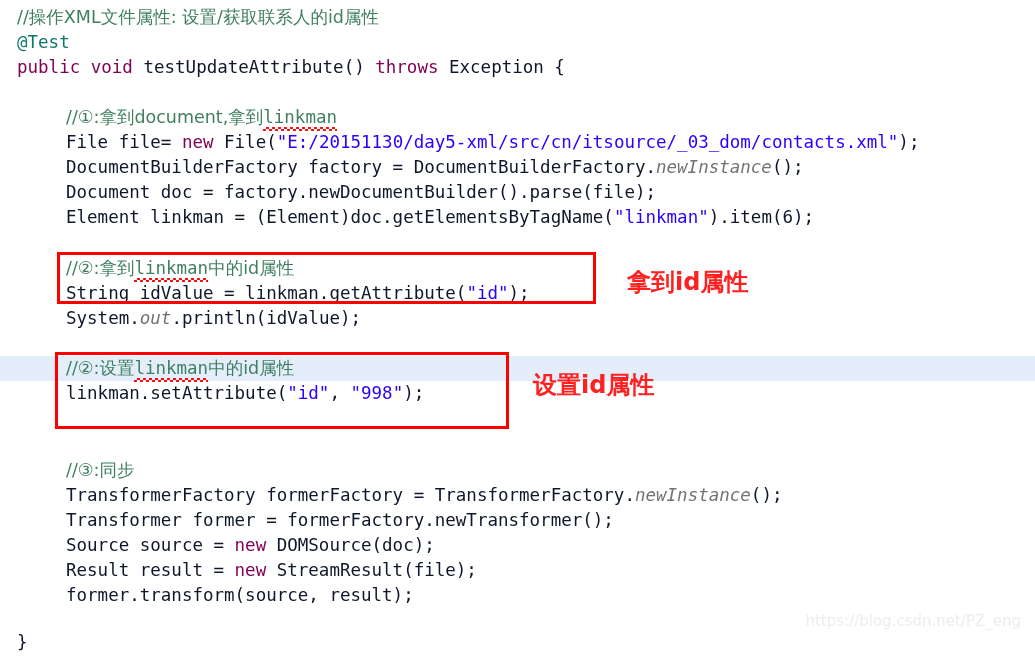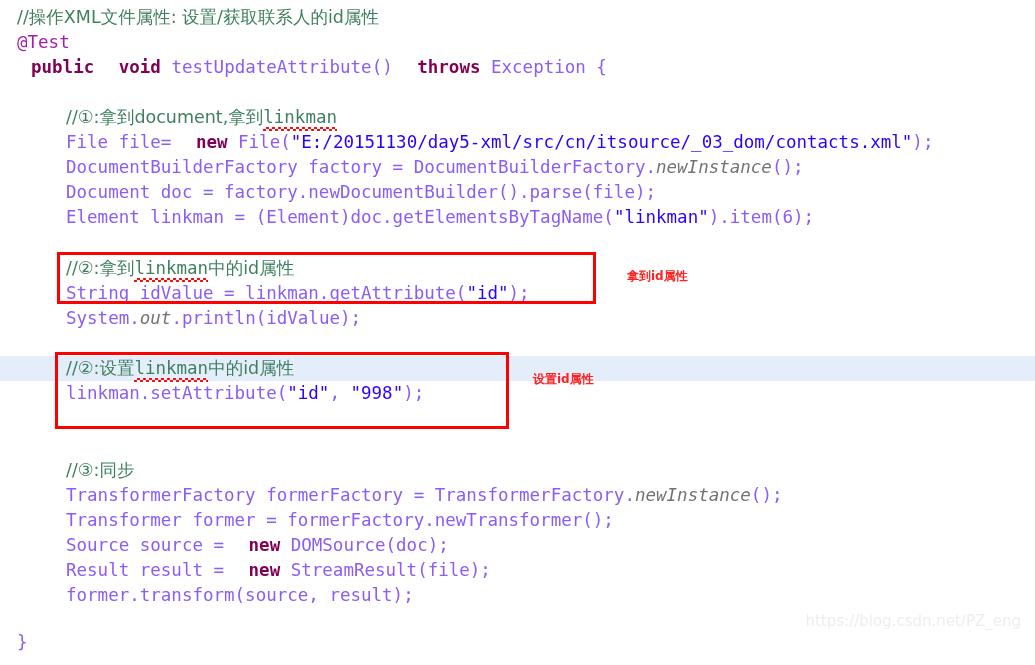--- a/index.html
+++ b/index.html
@@ -34,26 +34,26 @@
     font-family: "DejaVu Sans Mono", "Liberation Mono", monospace;
     font-size: 17.5px;
     color: #000000;
   }
 
   
   .ind0 { padding-left: 17px; }
   .ind1 { padding-left: 66px; }
 
   
-  .kw       { color: #7F0055; font-weight: bold; margin-left: 14px; }
+  .kw       { color: #7F0055; font-weight: normal; }
   .cmt      { color: #3F7F5F; }
   .str      { color: #2A00FF; }
-  .ann      { color: #a21caf; }
+  .ann      { color: #0f766e; }
   .stat     { color: #737373; font-style: italic; }
-  .plain    { color: #8b5cf6; }
+  .plain    { color: #0f172a; }
 
   
   .cjk { font-family: "DejaVu Sans", "Liberation Sans", sans-serif; }
 
   
   .squiggle {
     position: relative;
     display: inline-block;
   }
   .squiggle::after {
@@ -85,21 +85,21 @@
     box-sizing: border-box;
     background: transparent;
     pointer-events: none;
   }
 
   
   .redlabel {
     position: absolute;
     color: #FF2020;
     font-family: "DejaVu Sans", "Liberation Sans", sans-serif;
-    font-size: 12px;
+    font-size: 24px;
     font-weight: bold;
     white-space: nowrap;
     line-height: 1;
   }
 
   
   #watermark {
     position: absolute;
     right: 14px;
     bottom: 8px;

